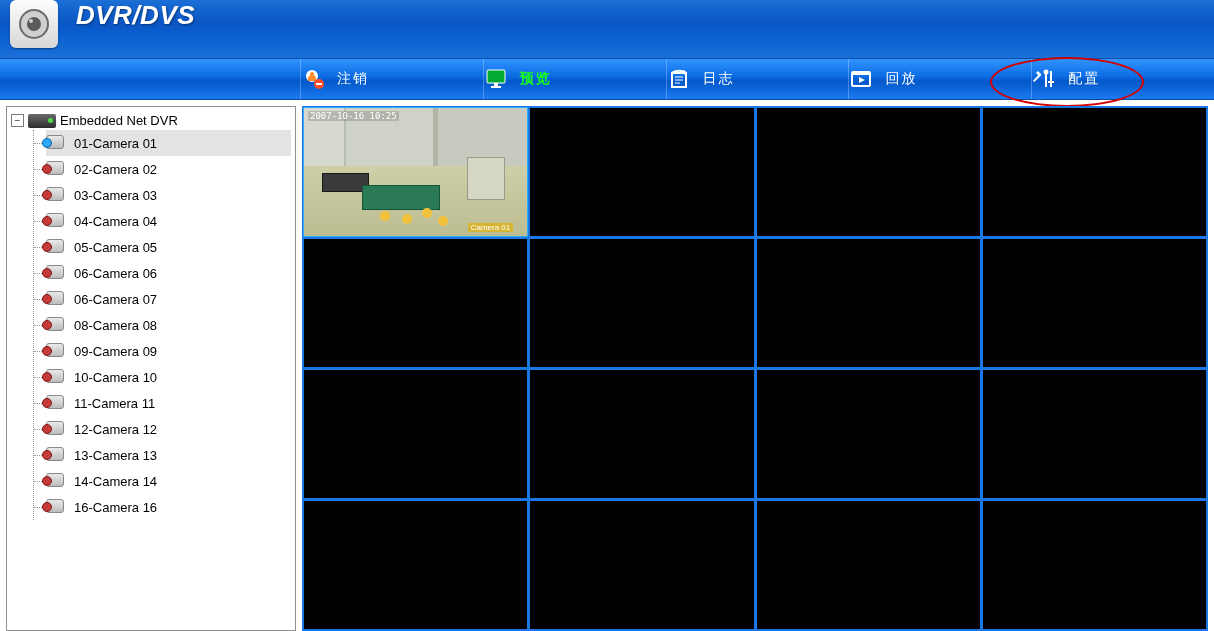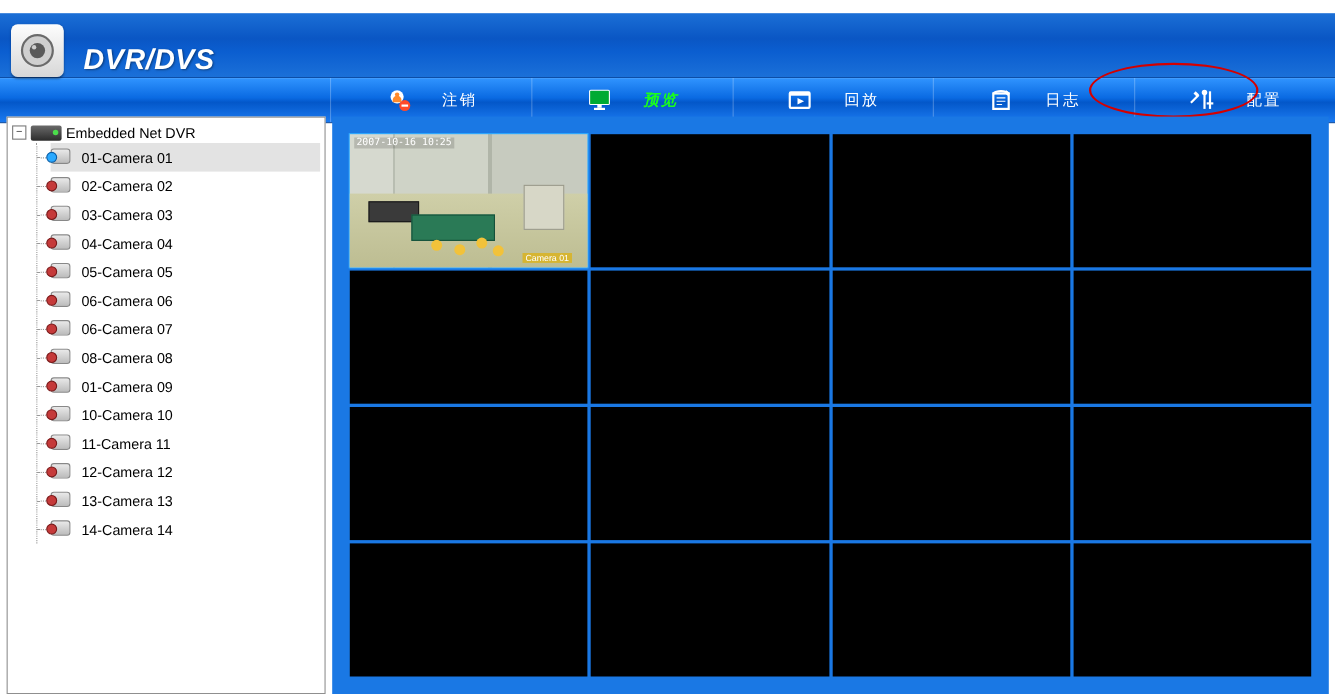--- a/index.html
+++ b/index.html
@@ -1,27 +1,27 @@
 <!DOCTYPE html>
 <html><head>
 <meta charset="utf-8">
 <style>
   html,body{margin:0;padding:0;font-family:Tahoma,Arial,sans-serif;font-size:12px;background:#fff;}
   .app{width:1214px;height:631px;background:#fff;position:relative;overflow:hidden;}
   
-  .hdr{height:58px;background:linear-gradient(#1b6fd6,#0a56c4 40%,#0b5ed0 60%,#1b70d8);display:flex;align-items:flex-end;padding-left:10px;border-bottom:1px solid #0d4ea6;margin-top:12px;}
+  .hdr{height:58px;background:linear-gradient(#1b6fd6,#0a56c4 40%,#0b5ed0 60%,#1b70d8);display:flex;align-items:flex-start;padding-left:10px;border-bottom:1px solid #0d4ea6;}
   .logo{width:48px;height:48px;background:linear-gradient(#fdfdfd,#d7d7d7);border-radius:6px;display:flex;align-items:center;justify-content:center;box-shadow:0 1px 2px rgba(0,0,0,.4);margin-right:18px;}
   .logo svg{width:34px;height:34px;}
   .title{color:#fff;font-size:26px;font-weight:bold;font-style:italic;text-shadow:1px 1px 2px rgba(0,0,0,.4);letter-spacing:0.5px;}
   
   .nav{height:40px;background:linear-gradient(#3094ff,#0a6ae2 45%,#0357c9 55%,#1b7af0);display:flex;align-items:stretch;border-bottom:1px solid #0a4aa0;}
   .nav-spacer{flex:0 0 300px;}
-  .nav-item{flex:1;display:flex;align-items:center;justify-content:center;gap:28px;border-left:1px solid rgba(255,255,255,.25);cursor:pointer;color:#fff;font-size:14px;position:relative;}
+  .nav-item{flex:1;display:flex;align-items:center;justify-content:flex-start;gap:12px;border-left:1px solid rgba(255,255,255,.25);cursor:pointer;color:#fff;font-size:14px;position:relative;}
   .nav-item:first-of-type{border-left:none;}
-  .nav-item.active .nav-label{color:#1aff1a;font-weight:bold;font-style:italic;}
+  .nav-item.active .nav-label{color:#1aff1a;font-weight:bold;}
   .nav-label{letter-spacing:2px;}
   .nav-ico{width:24px;height:24px;display:flex;align-items:center;justify-content:center;}
   
   .highlight-ellipse{position:absolute;width:150px;height:46px;border:2px solid #d40000;border-radius:50%;right:70px;top:57px;pointer-events:none;}
   
   .body{position:absolute;top:100px;left:0;right:0;bottom:0;display:flex;}
   
   .tree{width:280px;border:1px solid #8f8f8f;margin:6px 4px 0 6px;background:#fff;overflow:auto;padding:6px 4px;}
   .root{display:flex;align-items:center;gap:4px;margin-bottom:2px;}
   .expand{width:11px;height:11px;border:1px solid #7a7a7a;display:flex;align-items:center;justify-content:center;font-size:10px;line-height:1;color:#333;cursor:pointer;user-select:none;}
@@ -32,21 +32,21 @@
   .cam{display:flex;align-items:center;gap:6px;height:26px;position:relative;cursor:pointer;}
   .cam::before{content:"";position:absolute;left:-12px;top:13px;width:10px;border-top:1px dotted #9a9a9a;}
   .cam-ico{width:22px;height:16px;position:relative;}
   .cam-ico .body{position:static;width:16px;height:12px;background:linear-gradient(#e9e9e9,#bcbcbc);border-radius:3px;border:1px solid #888;display:block;}
   .cam-ico .lens{position:absolute;left:-4px;top:3px;width:8px;height:8px;background:#c53a3a;border-radius:50%;border:1px solid #7a1a1a;}
   .cam-ico.live .lens{background:#2aa9ff;border-color:#0a5da6;}
   .cam-label{font-size:13px;color:#000;}
   .cam.selected{background:#e3e3e3;}
   .cam.selected .cam-label{background:#e3e3e3;}
   
-  .grid-wrap{flex:1;margin:6px 6px 0 2px;background:#1a78e4;padding:16px;}
+  .grid-wrap{flex:1;margin:6px 6px 0 2px;background:#1a78e4;padding:2px;}
   .grid{display:grid;grid-template-columns:repeat(4,1fr);grid-template-rows:repeat(4,1fr);gap:3px;background:#1a78e4;height:100%;}
   .cell{background:#000;position:relative;}
   .cell.active{outline:2px solid #2faaff;outline-offset:-1px;}
   
   .feed{position:absolute;inset:0;background:
     linear-gradient(90deg,#d6d9cf 0 18%,#b8bdb1 18% 19%,#cfd3c7 19% 58%,#b0b5a8 58% 60%,#c7cbbf 60% 100%);
   }
   .feed .floor{position:absolute;left:0;right:0;bottom:0;height:55%;background:linear-gradient(180deg,#cfcfa8 0%,#bdbd92 100%);}
   .feed .desk{position:absolute;left:26%;bottom:20%;width:34%;height:18%;background:#2a7a56;border:1px solid #15503a;}
   .feed .desk2{position:absolute;left:8%;bottom:34%;width:20%;height:14%;background:#3a3a3a;border:1px solid #1a1a1a;}
@@ -95,40 +95,40 @@
             <rect x="10" y="16" width="4" height="3" fill="#fff"></rect>
             <rect x="7" y="19" width="10" height="2" fill="#fff"></rect>
           </svg>
       </span>
       <span class="nav-label">预览</span>
     </div>
 
     <div class="nav-item">
       <span class="nav-ico">
         <svg width="24" height="24" viewBox="0 0 24 24">
-            <rect x="3" y="5" width="18" height="14" rx="1" fill="none" stroke="#fff" stroke-width="2"></rect>
-            <rect x="3" y="5" width="18" height="3" fill="#fff"></rect>
-            <polygon points="10,10 16,13 10,16" fill="#fff"></polygon>
-          </svg>
-      </span>
-      <span class="nav-label">回放</span>
-    </div>
-
-    <div class="nav-item">
-      <span class="nav-ico">
-        <svg width="24" height="24" viewBox="0 0 24 24">
             <rect x="5" y="6" width="14" height="14" fill="none" stroke="#fff" stroke-width="2"></rect>
             <path d="M5 6 c3 -3 11 -3 14 0" fill="none" stroke="#fff" stroke-width="2"></path>
             <line x1="8" y1="10" x2="16" y2="10" stroke="#fff"></line>
             <line x1="8" y1="13" x2="16" y2="13" stroke="#fff"></line>
             <line x1="8" y1="16" x2="13" y2="16" stroke="#fff"></line>
             <path d="M17 3 l3 3 -2 2 -3 -3 z" fill="#fff"></path>
           </svg>
       </span>
       <span class="nav-label">日志</span>
+    </div>
+
+    <div class="nav-item">
+      <span class="nav-ico">
+        <svg width="24" height="24" viewBox="0 0 24 24">
+            <rect x="3" y="5" width="18" height="14" rx="1" fill="none" stroke="#fff" stroke-width="2"></rect>
+            <rect x="3" y="5" width="18" height="3" fill="#fff"></rect>
+            <polygon points="10,10 16,13 10,16" fill="#fff"></polygon>
+          </svg>
+      </span>
+      <span class="nav-label">回放</span>
     </div>
 
     <div class="nav-item">
       <span class="nav-ico">
         <svg width="24" height="24" viewBox="0 0 24 24">
             <path d="M6 4 l3 3 -2 2 -3 -3 z" fill="#fff"></path>
             <rect x="7" y="7" width="2" height="10" transform="rotate(45 8 8)" fill="#fff"></rect>
             <rect x="13" y="4" width="2" height="16" fill="#fff"></rect>
             <circle cx="14" cy="5" r="2.5" fill="#fff"></circle>
             <rect x="18" y="4" width="2" height="16" fill="#fff"></rect>
@@ -203,21 +203,21 @@
               <span class="body"></span>
               <span class="lens"></span>
             </span>
             <span class="cam-label">08-Camera 08</span>
           </div>
           <div class="cam">
             <span class="cam-ico">
               <span class="body"></span>
               <span class="lens"></span>
             </span>
-            <span class="cam-label">01-Camera 09</span>
+            <span class="cam-label">09-Camera 09</span>
           </div>
           <div class="cam">
             <span class="cam-ico">
               <span class="body"></span>
               <span class="lens"></span>
             </span>
             <span class="cam-label">10-Camera 10</span>
           </div>
           <div class="cam">
             <span class="cam-ico">
@@ -239,20 +239,27 @@
               <span class="lens"></span>
             </span>
             <span class="cam-label">13-Camera 13</span>
           </div>
           <div class="cam">
             <span class="cam-ico">
               <span class="body"></span>
               <span class="lens"></span>
             </span>
             <span class="cam-label">14-Camera 14</span>
+          </div>
+          <div class="cam">
+            <span class="cam-ico">
+              <span class="body"></span>
+              <span class="lens"></span>
+            </span>
+            <span class="cam-label">16-Camera 16</span>
           </div>
         </div>
     </div>
 
     <div class="grid-wrap">
       <div class="grid" id="grid">
           <div class="cell active">
             <div class="feed">
               <div class="floor"></div>
               <div class="desk2"></div>

